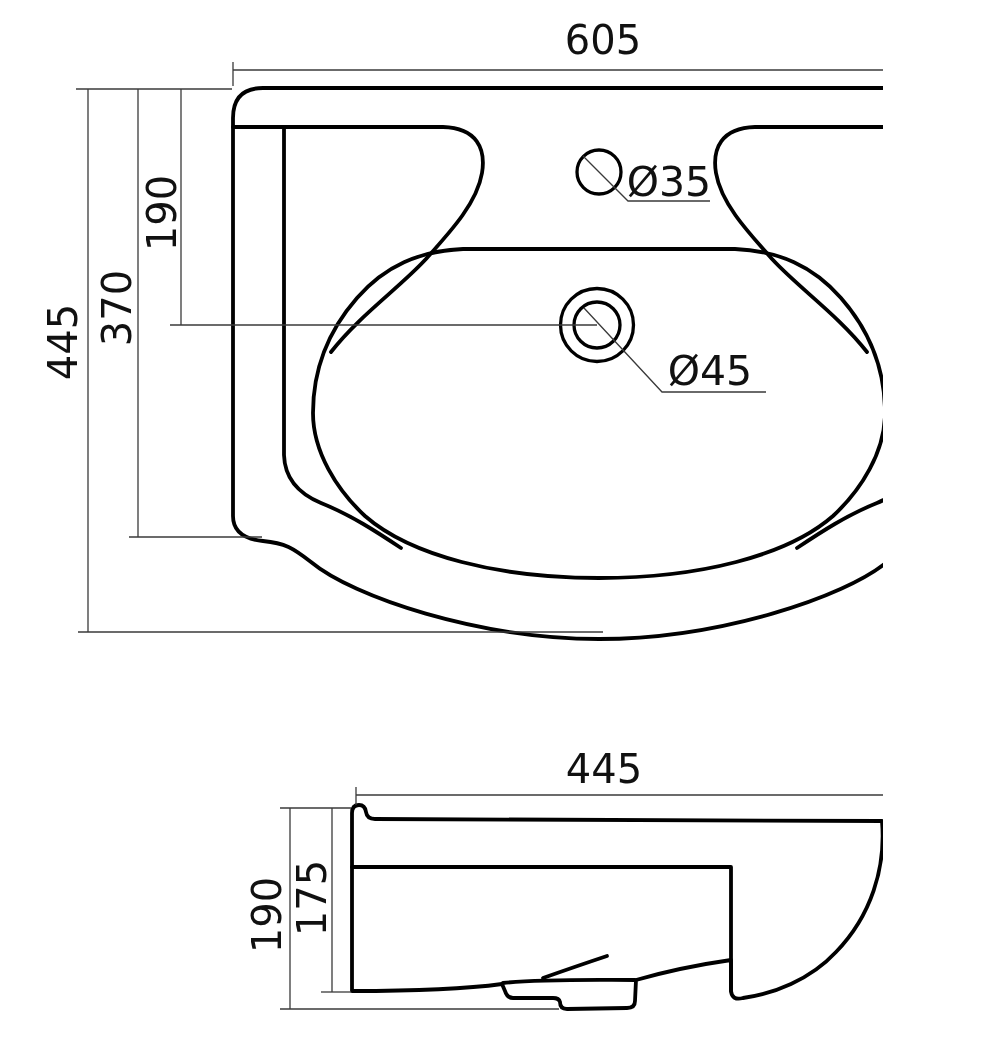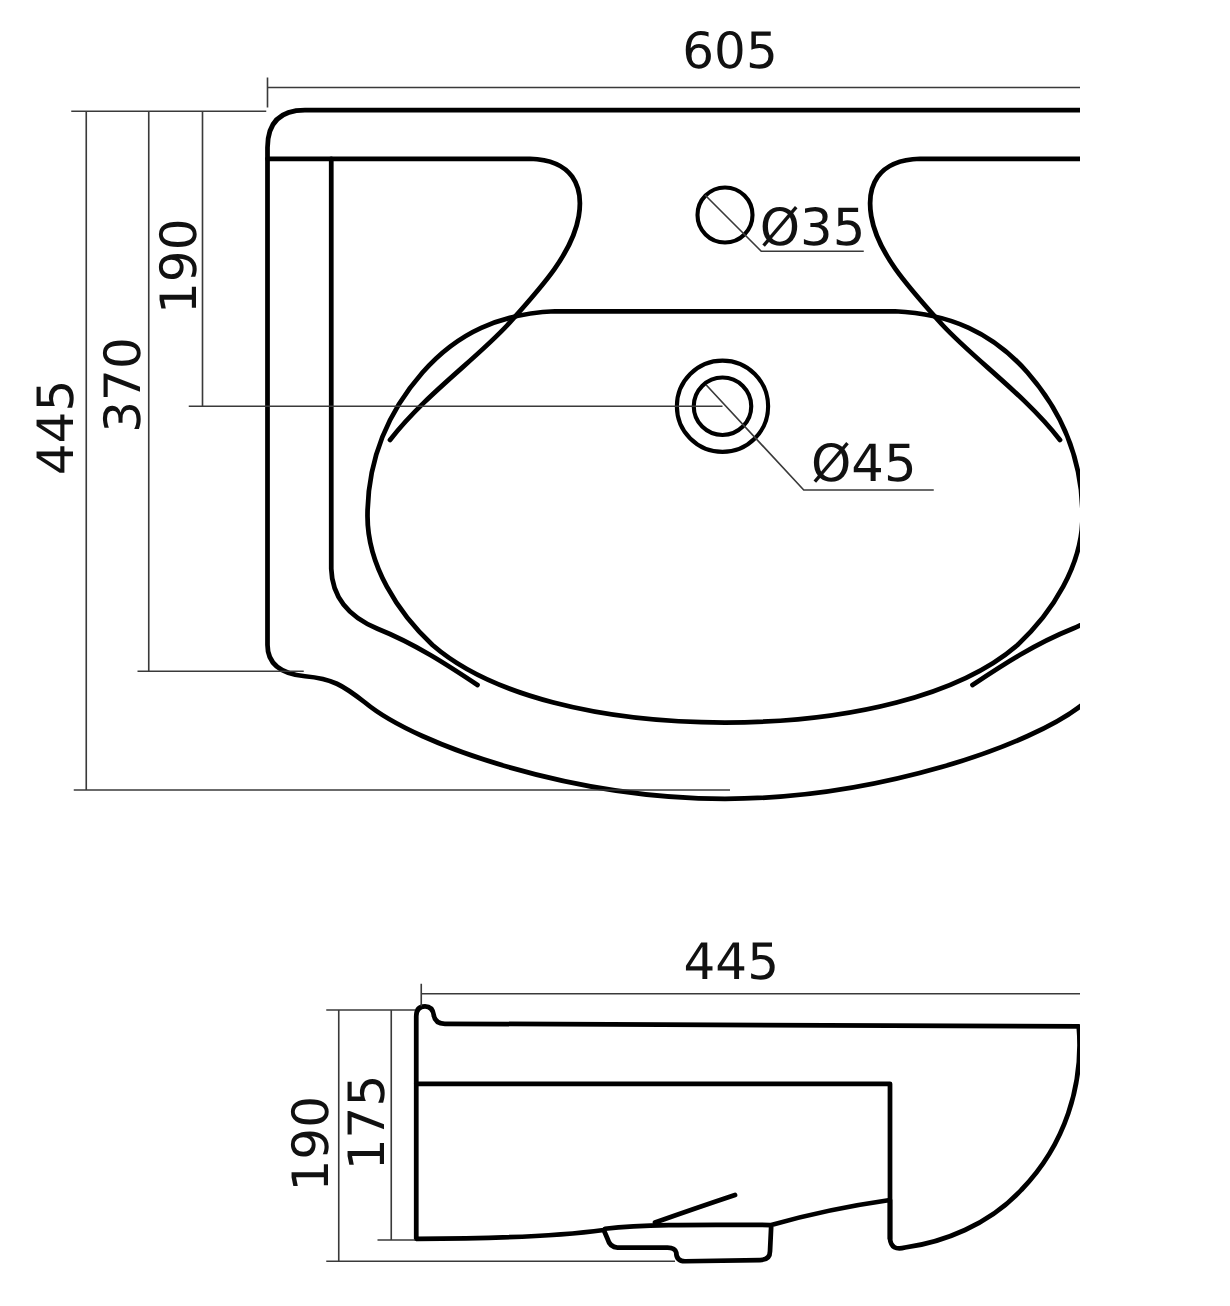--- a/index.html
+++ b/index.html
@@ -6,20 +6,21 @@
     margin: 0;
     padding: 0;
     background: #ffffff;
   }
   .canvas {
     position: relative;
     width: 864px;
     height: 1045px;
     background: #ffffff;
     overflow: hidden;
+    margin-left: 19px;
   }
   svg { display: block; }
   .thick {
     fill: none;
     stroke: #000000;
     stroke-width: 3.8;
     stroke-linecap: round;
     stroke-linejoin: round;
   }
   .medium {

